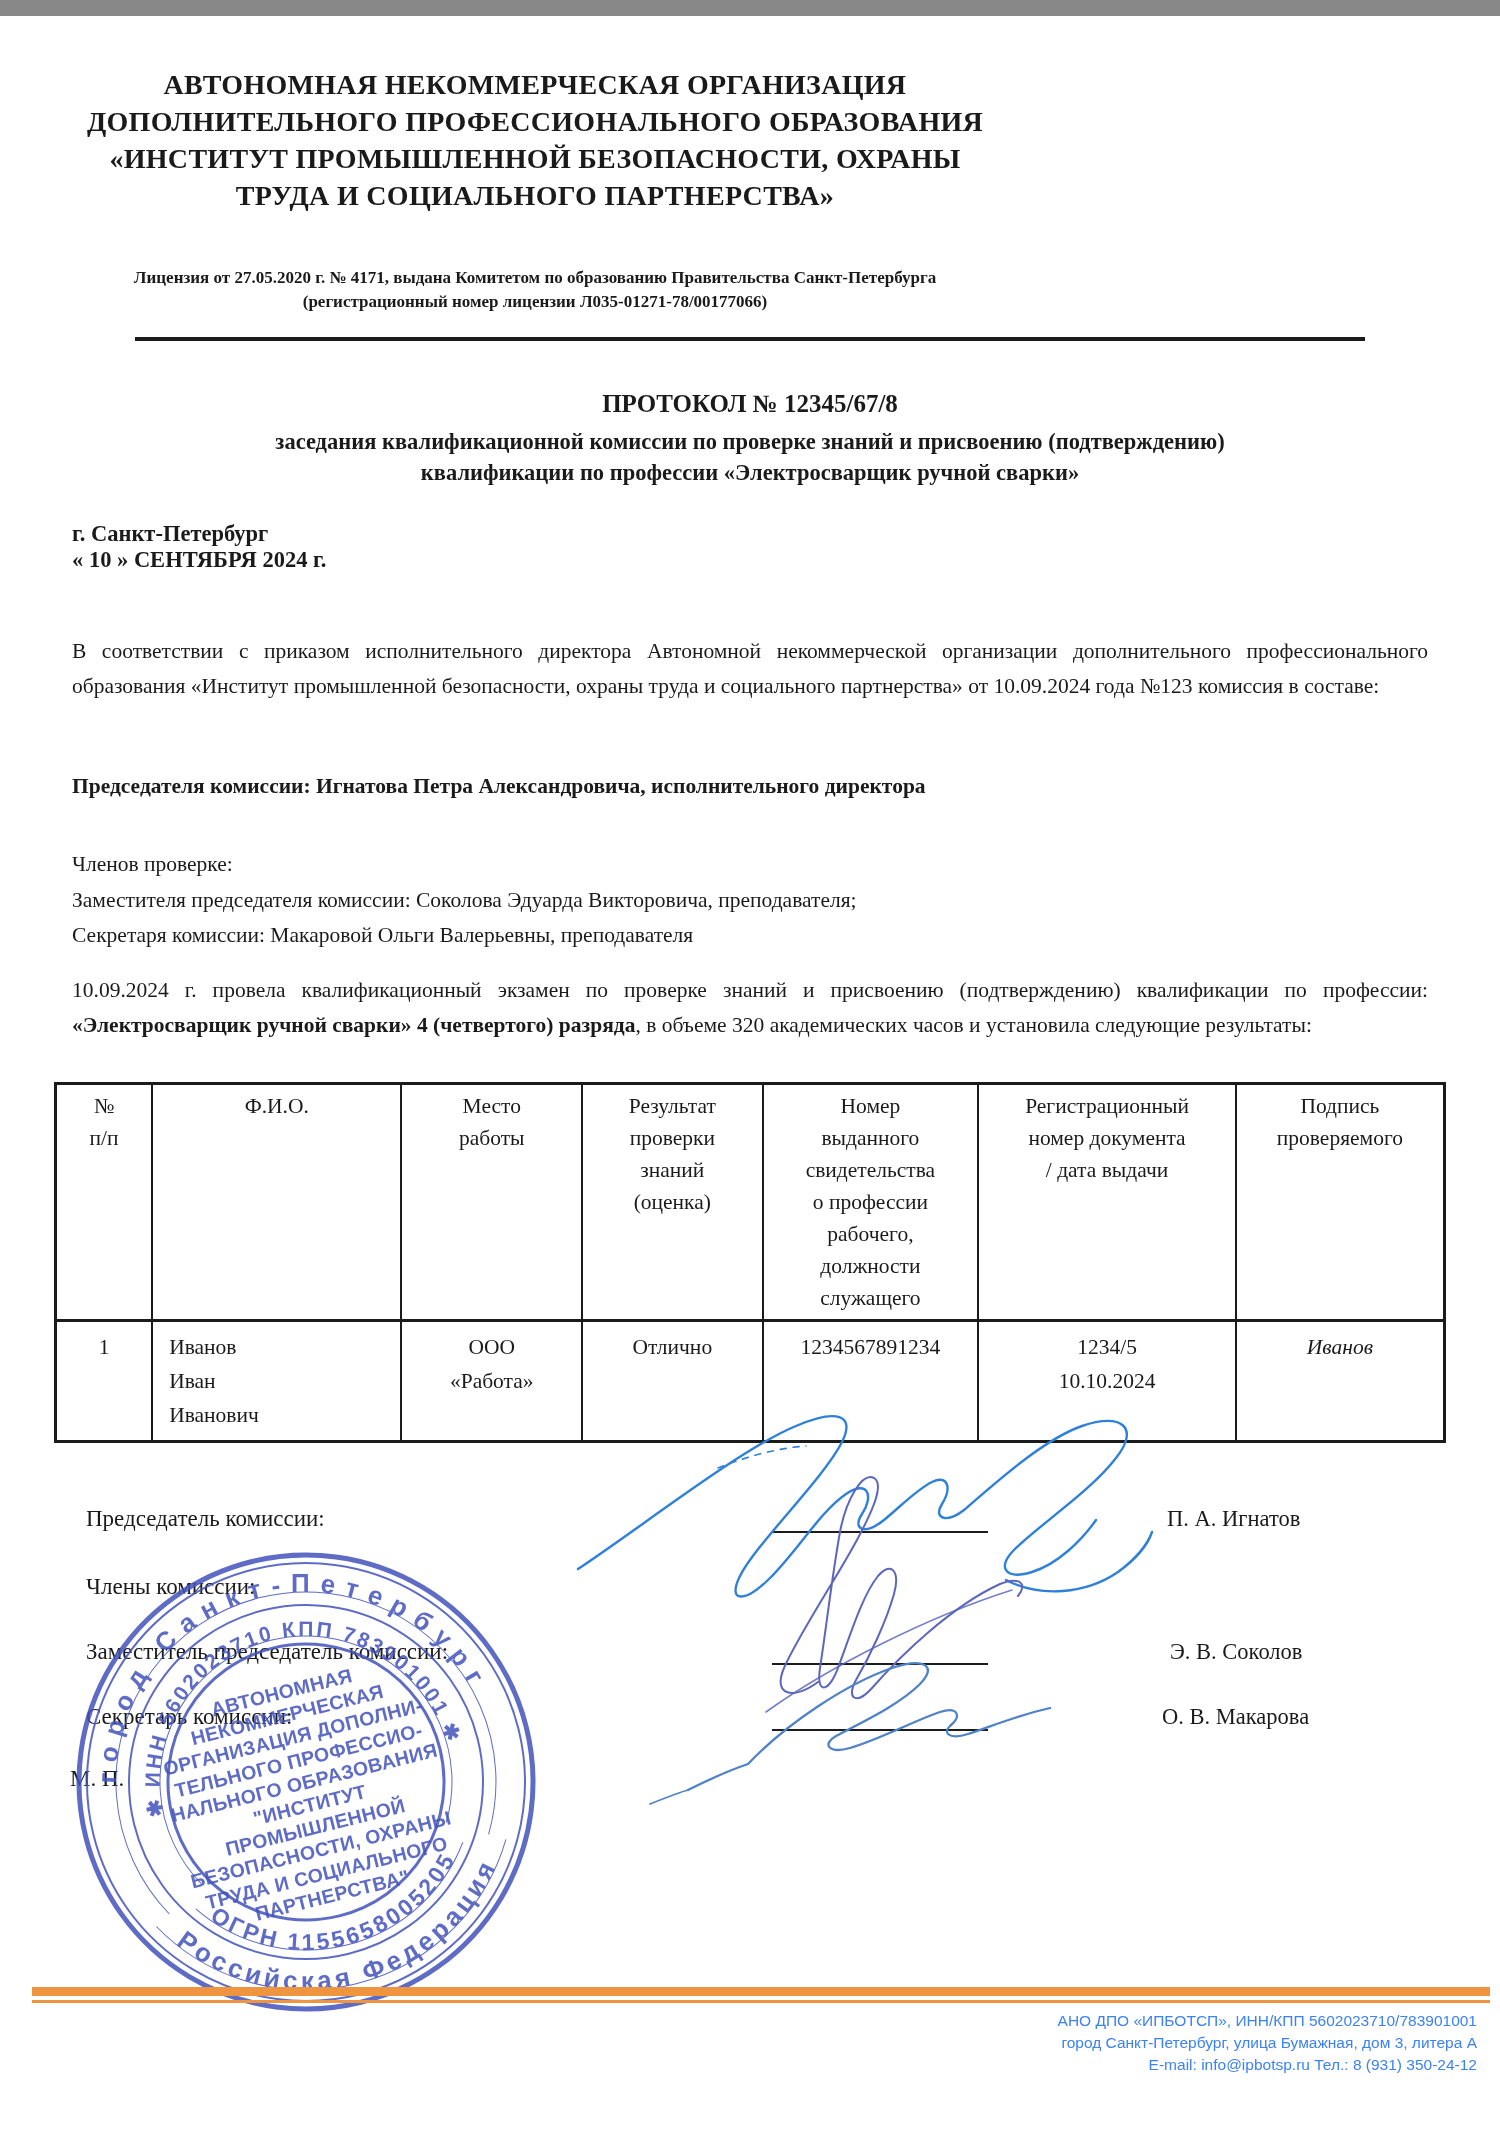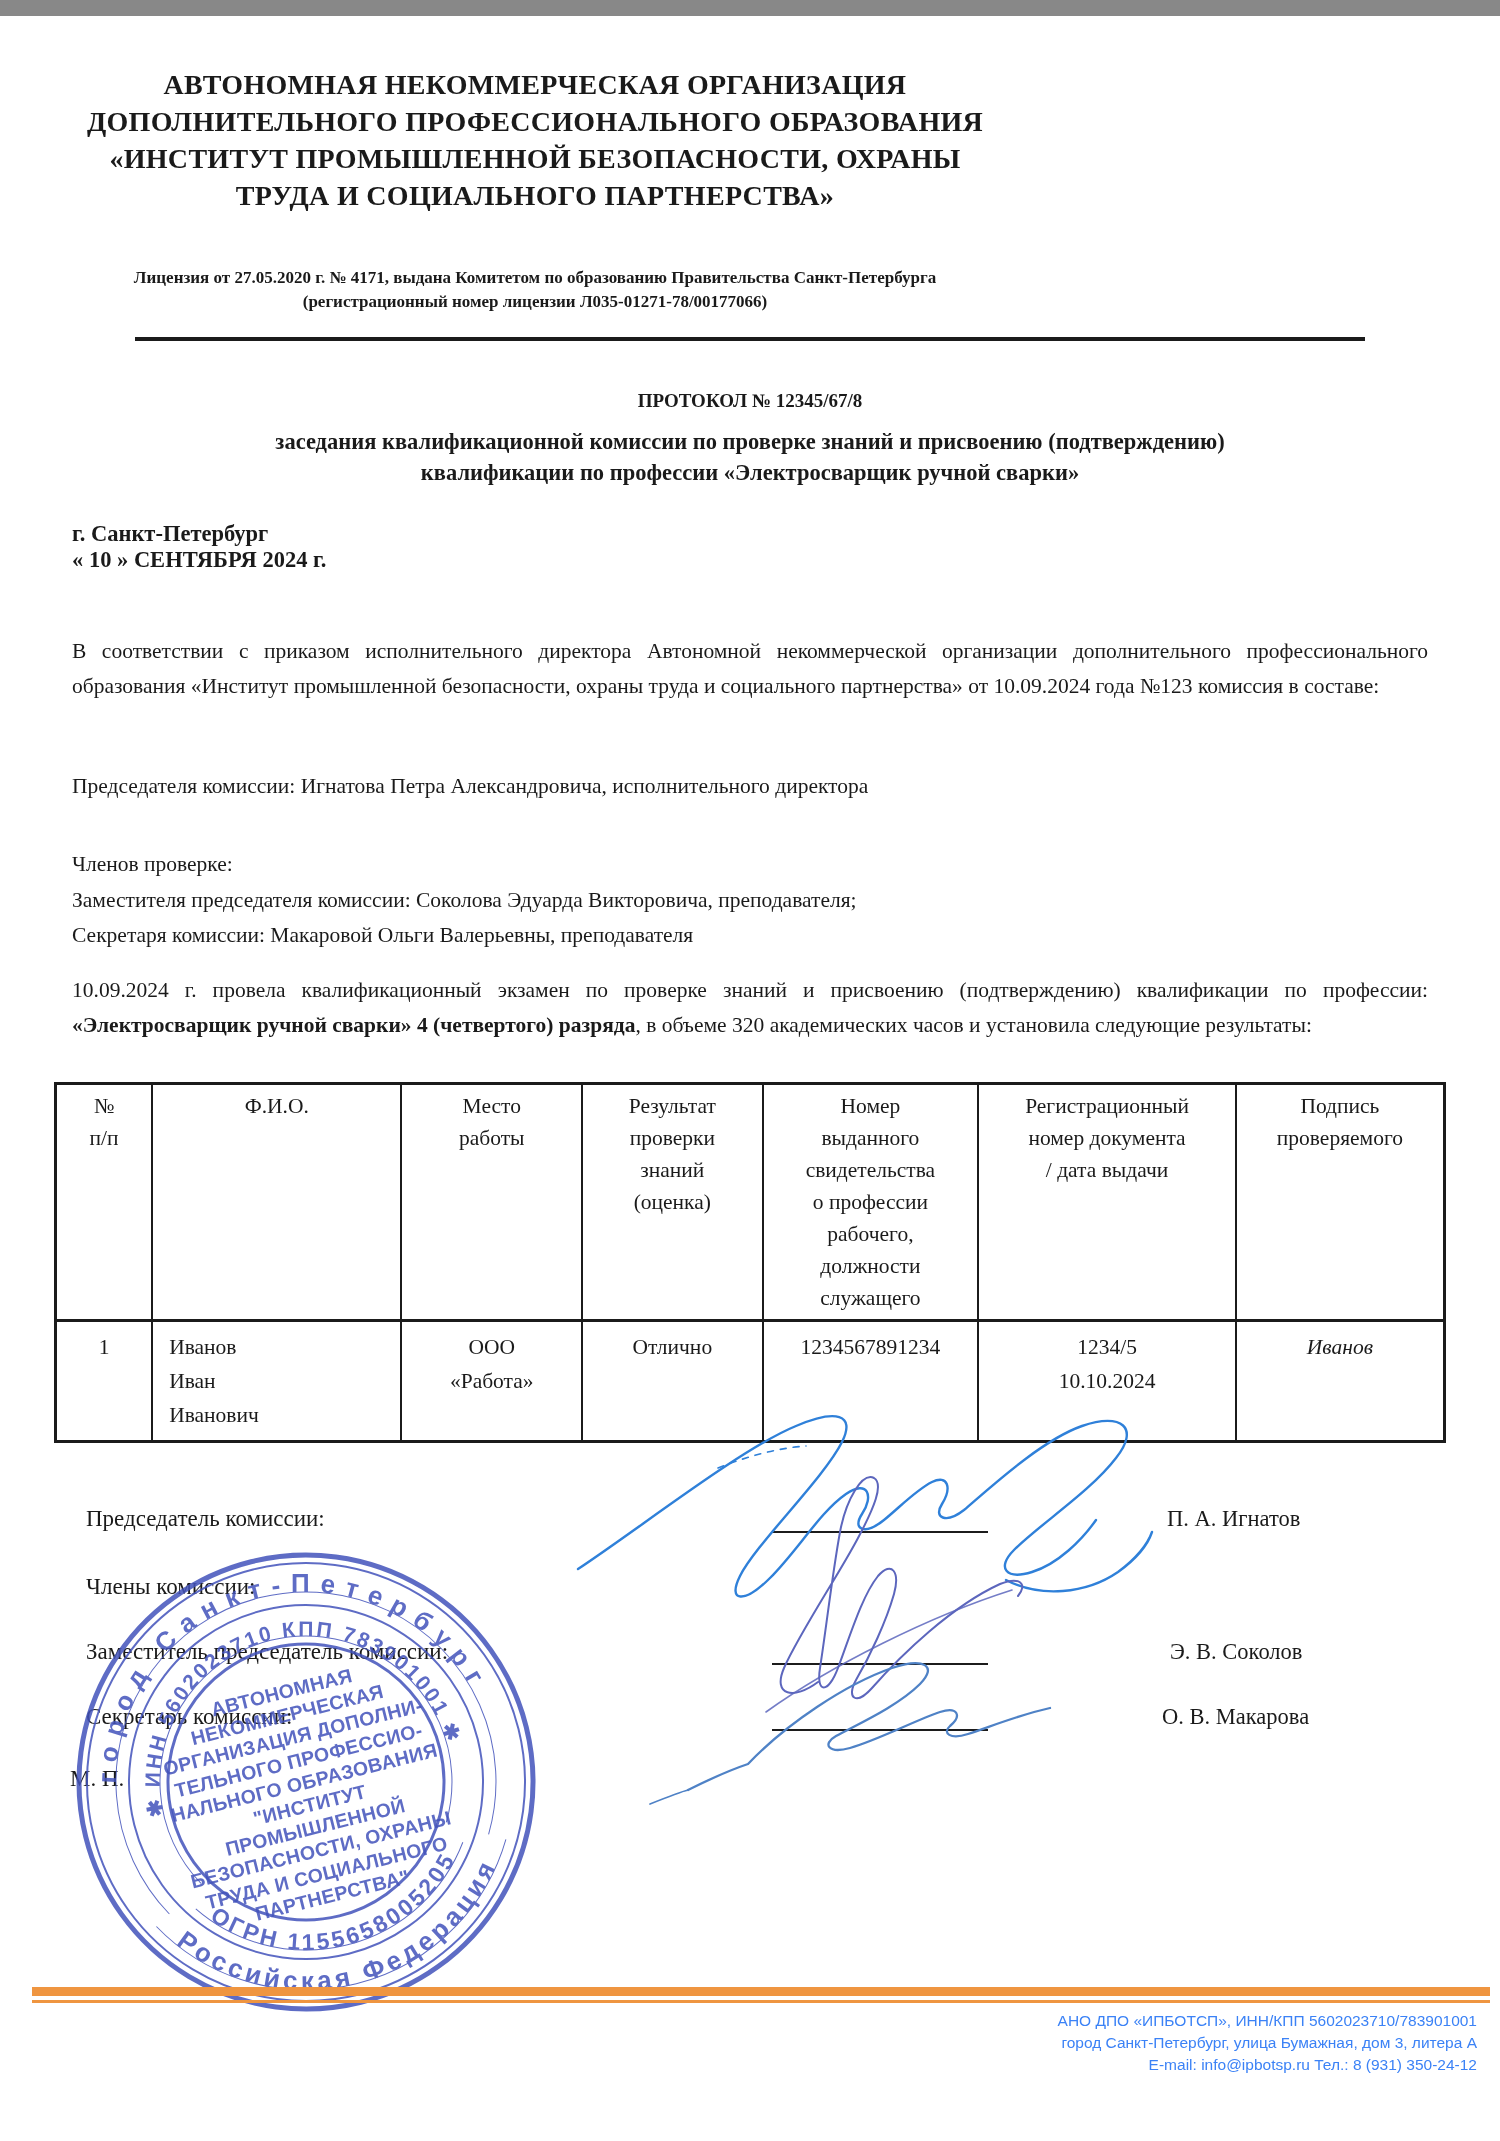--- a/index.html
+++ b/index.html
@@ -10,32 +10,32 @@
   .abs{position:absolute;}
   .org-header{
     top:50px;left:0;width:1070px;text-align:center;font-weight:bold;
     font-size:28px;line-height:37px;white-space:pre-line;letter-spacing:.3px;
   }
   .license{
     top:250px;left:0;width:1070px;text-align:center;font-weight:bold;
     font-size:17px;line-height:24px;
   }
   .rule{top:321px;left:135px;width:1230px;height:4px;background:#1b1b1b;}
-  .doc-title{top:374px;left:0;width:1500px;text-align:center;font-weight:bold;font-size:19px;}
+  .doc-title{top:374px;left:0;width:1500px;text-align:center;font-weight:bold;font-size:25px;}
   .doc-subtitle{
     top:410px;left:40px;width:1420px;text-align:center;font-weight:bold;
     font-size:22.5px;line-height:31px;white-space:pre-line;
   }
   .city-row{
     top:505px;left:72px;width:1356px;display:flex;justify-content:space-between;
     font-weight:bold;font-size:22.5px;flex-direction:column;
   }
   .para{left:72px;width:1356px;font-size:21.5px;line-height:35px;text-align:justify;}
   .p1{top:618px;}
-  .chairman-line{top:753px;text-align:left;}
+  .chairman-line{top:753px;text-align:left;font-weight:bold;}
   .members-block{top:831px;text-align:left;line-height:35.5px;}
   .p2{top:957px;}
   .results-table{
     top:1066px;left:54px;width:1392px;border-collapse:collapse;position:absolute;
     font-size:21.5px;
   }
   .results-table th,.results-table td{
     border:2px solid #1b1b1b;white-space:pre-line;font-weight:normal;
   }
   .results-table th{

